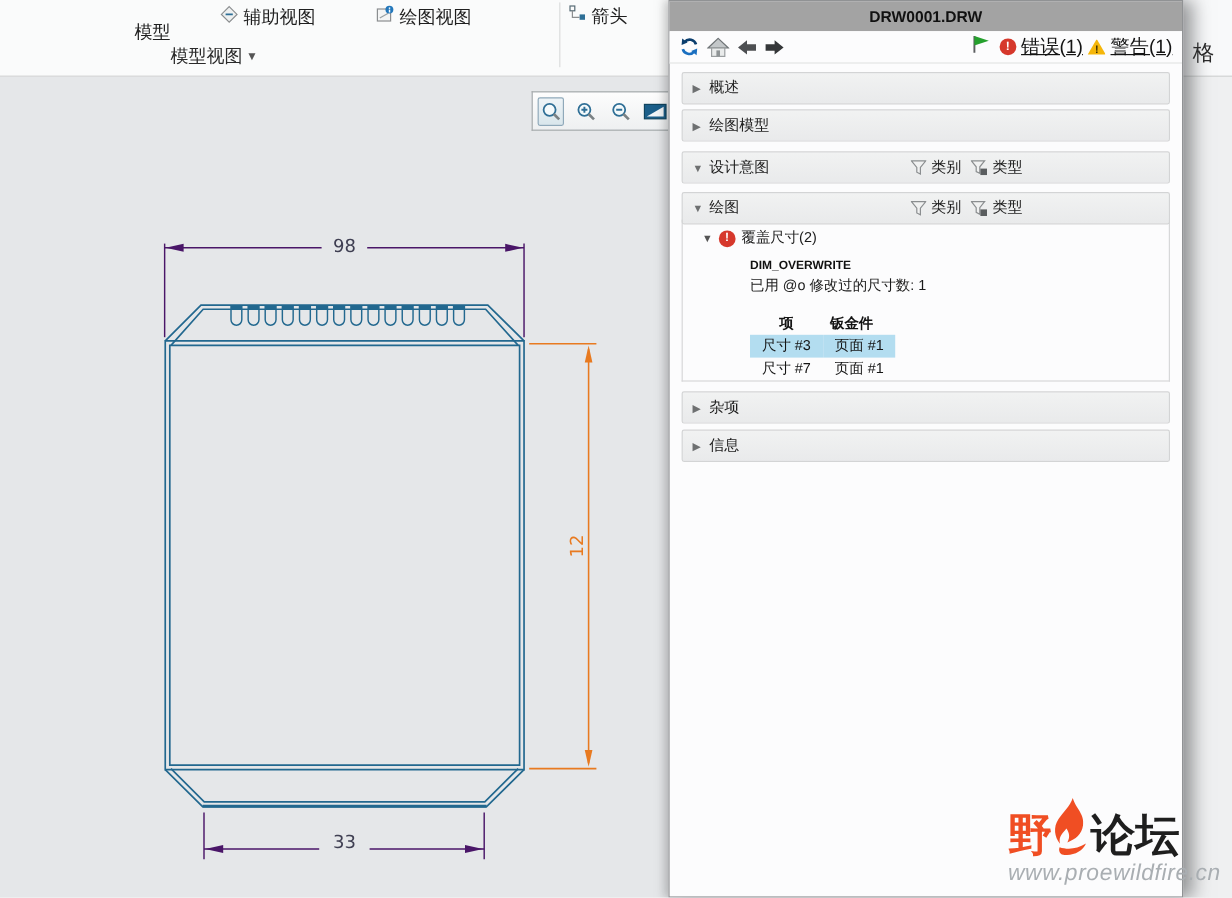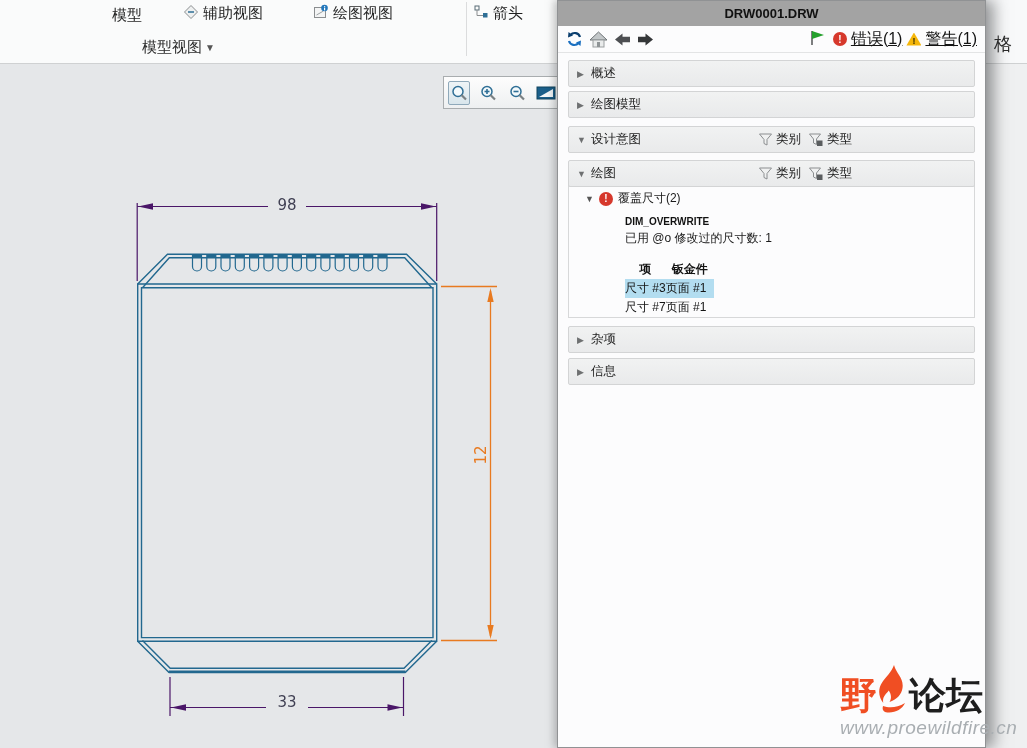--- a/index.html
+++ b/index.html
@@ -66,21 +66,21 @@
   .sec-content { border:1px solid #d7d8d9; border-top:none; margin-top:-4px; margin-bottom:0;
     height:135px; background:#fcfcfd; padding-top:5px; }
   .check-row { display:flex; align-items:center; gap:5px; margin-left:16px; margin-top:2px;
     font-size:12px; color:#1a1a1a; }
   .check-code { margin-left:56px; margin-top:9px; font-size:10px; font-weight:bold; color:#111; }
   .check-desc { margin-left:56px; margin-top:3px; font-size:12px; color:#1a1a1a; }
   table.viol { margin-left:56px; margin-top:13px; border-collapse:collapse; font-size:12px; color:#141414; }
   table.viol th { font-weight:bold; padding:1px 6px; }
   table.viol th.c1 { text-align:center; }
   table.viol th.c2 { text-align:left; }
-  table.viol td { padding:1px 0; white-space:nowrap; }
+  table.viol td { padding:1px 10px; white-space:nowrap; }
   tr.sel td { background:#b3ddf0; }
 
   .mt8 { margin-top:8px; } .mt5 { margin-top:5px; }
 
   
   .rightstrip { position:absolute; left:986px; top:0; width:41px; height:748px; z-index:5; background:#eff0f1; }
   .rightstrip .top { height:64px; background:#f8f9fa; border-bottom:1px solid #cfd1d2; position:relative; }
   .partial-tab { position:absolute; left:8px; top:32px; font-size:18px; color:#2a2a2a; }
 
   
@@ -89,21 +89,21 @@
   .wm-orange { font-size:37px; font-weight:bold; color:#f04e23; line-height:1; }
   .wm-dark { font-size:37px; font-weight:bold; color:#1e1e1e; line-height:1; }
   .wm-url { font-size:19px; font-style:italic; color:#a9aeb2; letter-spacing:0.5px; margin-top:3px; }
 </style>
 </head>
 <body>
 
 <div class="stage">
 
   <div class="ribbon">
-    <div class="rb-btn" style="left:112px; top:6px;">
+    <div class="rb-btn" style="left:112px; top:18px;">
       <span>模型</span>
     </div>
     <div class="rb-btn" style="left:183px; top:4px;">
       <span>
         <svg width="16" height="16" viewBox="0 0 16 16">
             <polygon points="8,1.5 14.5,8 8,14.5 1.5,8" fill="#eef0f0" stroke="#8b8e90"></polygon>
             <line x1="5" y1="8" x2="11" y2="8" stroke="#2e6f96" stroke-width="1.5"></line>
           </svg>
       </span>
       <span>辅助视图</span>

